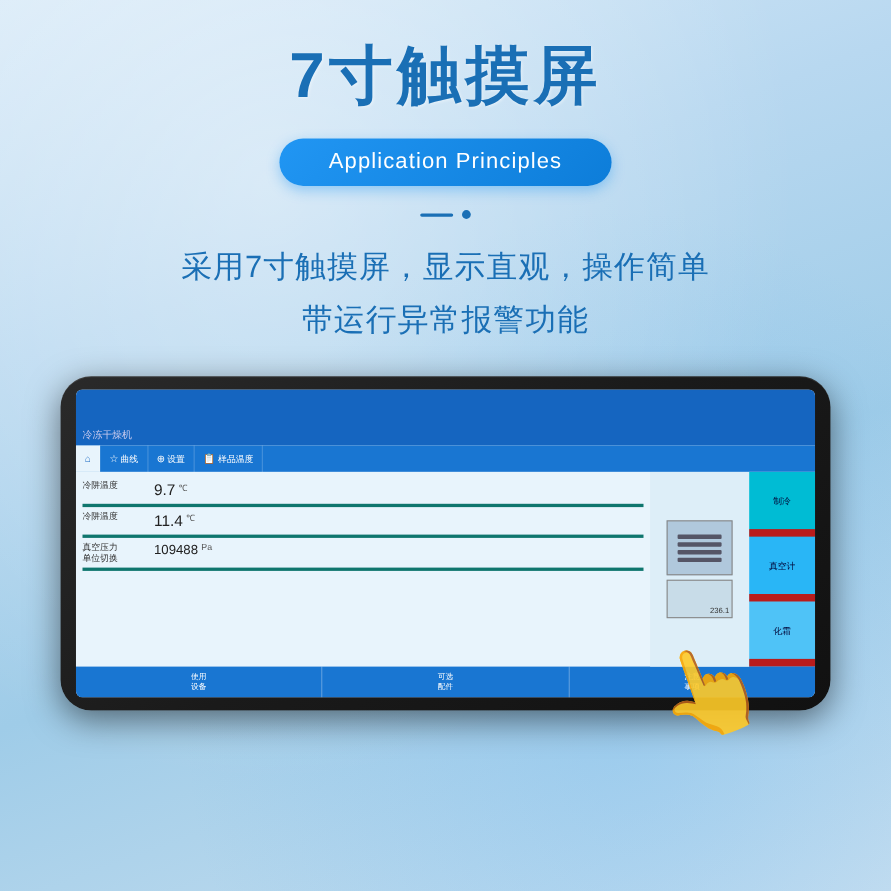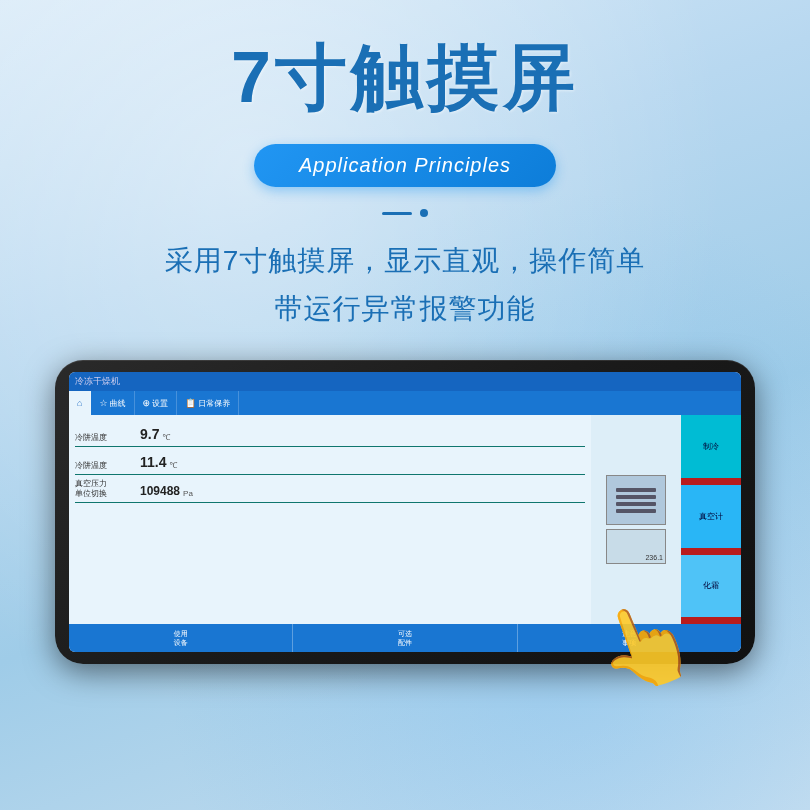--- a/index.html
+++ b/index.html
@@ -17,41 +17,40 @@
       height: 810px;
       position: relative;
       display: flex;
       flex-direction: column;
       align-items: center;
       padding-top: 30px;
     }
 
     
     .main-title {
-      font-size: 72px;
+      font-size: 58px;
       font-weight: 900;
       color: #1a6fb5;
       text-align: center;
       margin-bottom: 18px;
       letter-spacing: 4px;
       text-shadow: 1px 1px 3px rgba(255,255,255,0.5);
     }
 
     
     .pill-badge {
       background: linear-gradient(135deg, #2196F3 0%, #0d7dd9 100%);
       border-radius: 30px;
       padding: 10px 45px;
       color: white;
       font-size: 20px;
       font-weight: 500;
       margin-bottom: 22px;
       letter-spacing: 1px;
       box-shadow: 0 4px 12px rgba(33,150,243,0.4);
-      font-style: italic;
     }
 
     
     .separator {
       display: flex;
       align-items: center;
       gap: 8px;
       margin-bottom: 20px;
     }
     .sep-line {
@@ -118,20 +117,21 @@
       color: white;
       font-size: 10px;
       padding: 3px 6px;
       display: flex;
       align-items: center;
       gap: 2px;
     }
     .topbar-title {
       font-size: 9px;
       color: #cce;
+      margin-top: 32px;
     }
 
     
     .screen-nav {
       background: #1976D2;
       display: flex;
       align-items: center;
       height: 24px;
     }
     .nav-tab {
@@ -160,35 +160,35 @@
 
     
     .data-panel {
       flex: 1;
       background: #e8f4fc;
       padding: 4px 6px;
     }
 
     .data-row {
       display: flex;
-      align-items: flex-end;
-      border-bottom: 1px solid #0f766e;
+      align-items: flex-start;
+      border-bottom: 3px solid #0f766e;
       padding: 4px 0;
       min-height: 28px;
     }
     .data-label {
       font-size: 8px;
       color: #333;
       width: 55px;
       line-height: 1.2;
     }
     .data-value {
       font-size: 14px;
       color: #222;
-      font-weight: 700;
+      font-weight: 400;
       margin-left: 10px;
       margin-right: 3px;
     }
     .data-unit {
       font-size: 8px;
       color: #555;
     }
 
     
     .diagram-area {
@@ -365,21 +365,21 @@
               <div class="nav-tab">
                 <span class="nav-icon">☆</span>
                 <span>曲线</span>
               </div>
               <div class="nav-tab">
                 <span class="nav-icon">⊕</span>
                 <span>设置</span>
               </div>
               <div class="nav-tab">
                 <span class="nav-icon">📋</span>
-                <span>日常保养</span>
+                <span>样品温度</span>
               </div>
             </div>
 
             <div class="screen-content">
 
               <div class="data-panel">
 
                 <div class="data-row">
                   <span class="data-label">冷阱温度</span>
                   <span class="data-value">9.7</span>

